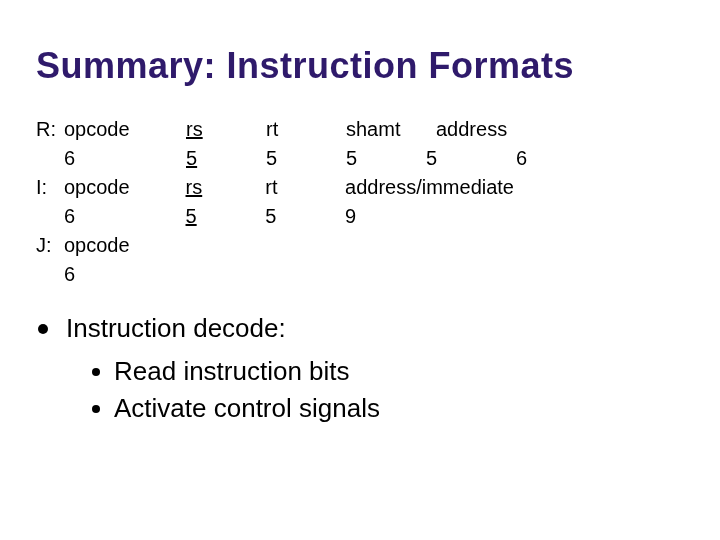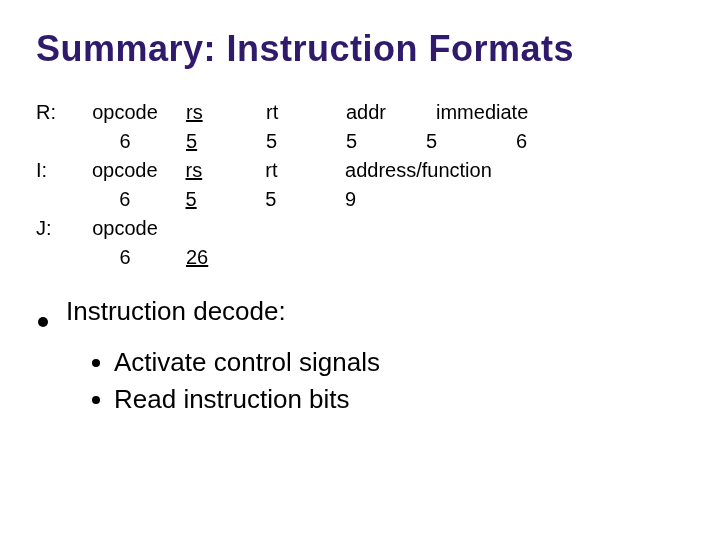--- a/index.html
+++ b/index.html
@@ -9,52 +9,52 @@
     height: 540px;
     background: #ffffff;
     font-family: Arial, Helvetica, sans-serif;
     color: #000000;
     overflow: hidden;
   }
   .slide {
     box-sizing: border-box;
     width: 720px;
     height: 476px;
-    padding: 28px 36px;
+    padding: 45px 36px;
   }
   .title {
     font-size: 36px;
     font-weight: bold;
     color: #2f1a6b;
     margin: 0 0 28px 0;
     letter-spacing: 0.5px;
   }
   .formats {
     font-size: 20px;
     line-height: 1.45;
     margin-left: 0;
     margin-bottom: 24px;
     font-family: Arial, Helvetica, sans-serif;
   }
   .row {
     display: flex;
   }
   .col-label { width: 28px; }
-  .col1 { width: 122px; text-align: center; }
+  .col1 { width: 122px; }
   .col2 { width: 80px; text-decoration: underline; }
   .col3 { width: 80px; }
   .col4 { width: 80px; }
   .col5 { width: 90px; }
   .col6 { width: 90px; }
   .col-wide { width: 340px; }
   .decode-line {
     display: flex;
-    align-items: flex-end;
+    align-items: center;
     font-size: 26px;
-    margin-bottom: 20px;
+    margin-bottom: 12px;
     margin-left: 2px;
   }
   .bullet-dot {
     display: inline-block;
     width: 10px;
     height: 10px;
     border-radius: 50%;
     background: #000000;
     margin-right: 18px;
     flex-shrink: 0;
@@ -81,69 +81,68 @@
 
   <h1 class="title">Summary: Instruction Formats</h1>
 
   <div class="formats">
 
     <div class="row">
       <span class="col-label">R:</span>
       <span class="col1">opcode</span>
       <span class="col2">rs</span>
       <span class="col3">rt</span>
-      <span class="col5">addr</span>
-      <span class="col6">immediate</span>
+      <span class="col5">shamt</span>
+      <span class="col6">address</span>
     </div>
     <div class="row">
       <span class="col-label"></span>
       <span class="col1">6</span>
       <span class="col2">5</span>
       <span class="col3">5</span>
       <span class="col4">5</span>
       <span class="col5">5</span>
       <span class="col6">6</span>
     </div>
 
     <div class="row">
       <span class="col-label">I:</span>
       <span class="col1">opcode</span>
       <span class="col2">rs</span>
       <span class="col3">rt</span>
-      <span class="col-wide">address/function</span>
+      <span class="col-wide">address/immediate</span>
     </div>
     <div class="row">
       <span class="col-label"></span>
       <span class="col1">6</span>
       <span class="col2">5</span>
       <span class="col3">5</span>
       <span class="col-wide">9</span>
     </div>
 
     <div class="row">
       <span class="col-label">J:</span>
       <span class="col1">opcode</span>
     </div>
     <div class="row">
       <span class="col-label"></span>
       <span class="col1">6</span>
-      <span class="col2">26</span>
     </div>
 
   </div>
 
   <div class="decode-line">
     <span class="bullet-dot"></span>
     <span>Instruction decode:</span>
   </div>
 
   <div class="sublist">
     <div class="sub-line">
       <span class="bullet-dot small"></span>
-      <span>Activate control signals</span>
+      <span>Read instruction bits</span>
     </div>
     <div class="sub-line">
       <span class="bullet-dot small"></span>
-      <span>Read instruction bits</span>
+      <span>Activate control signals</span>
     </div>
   </div>
 
 </div>
 
 </body></html>

